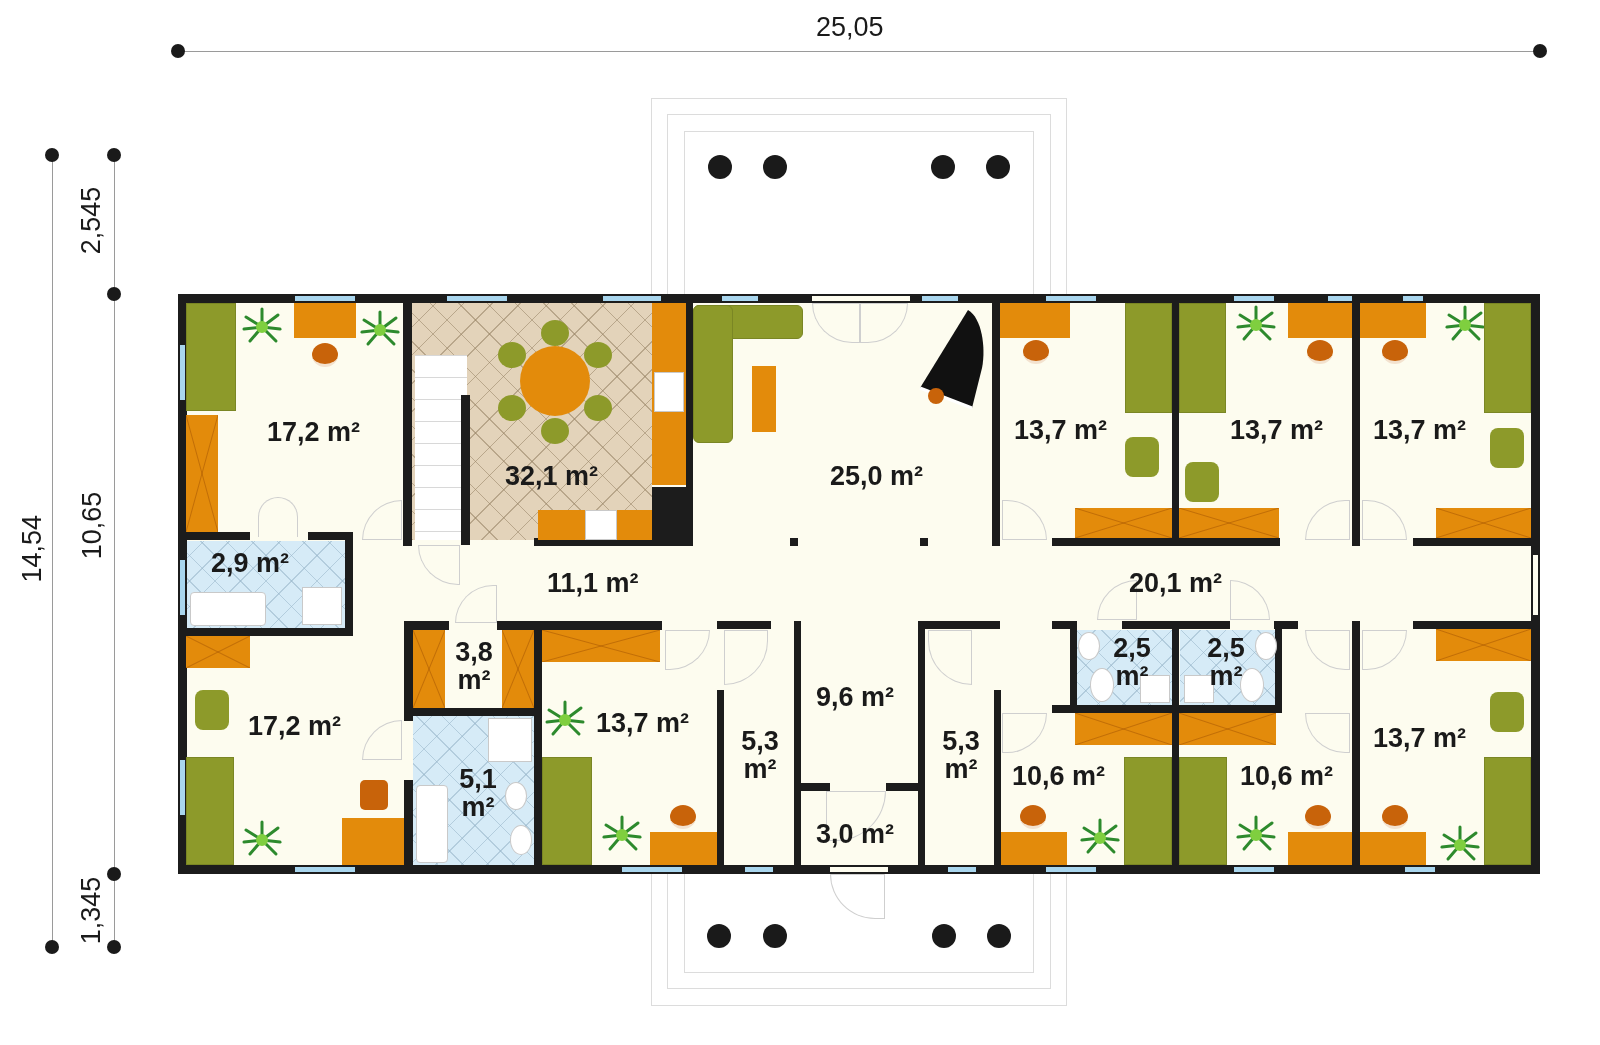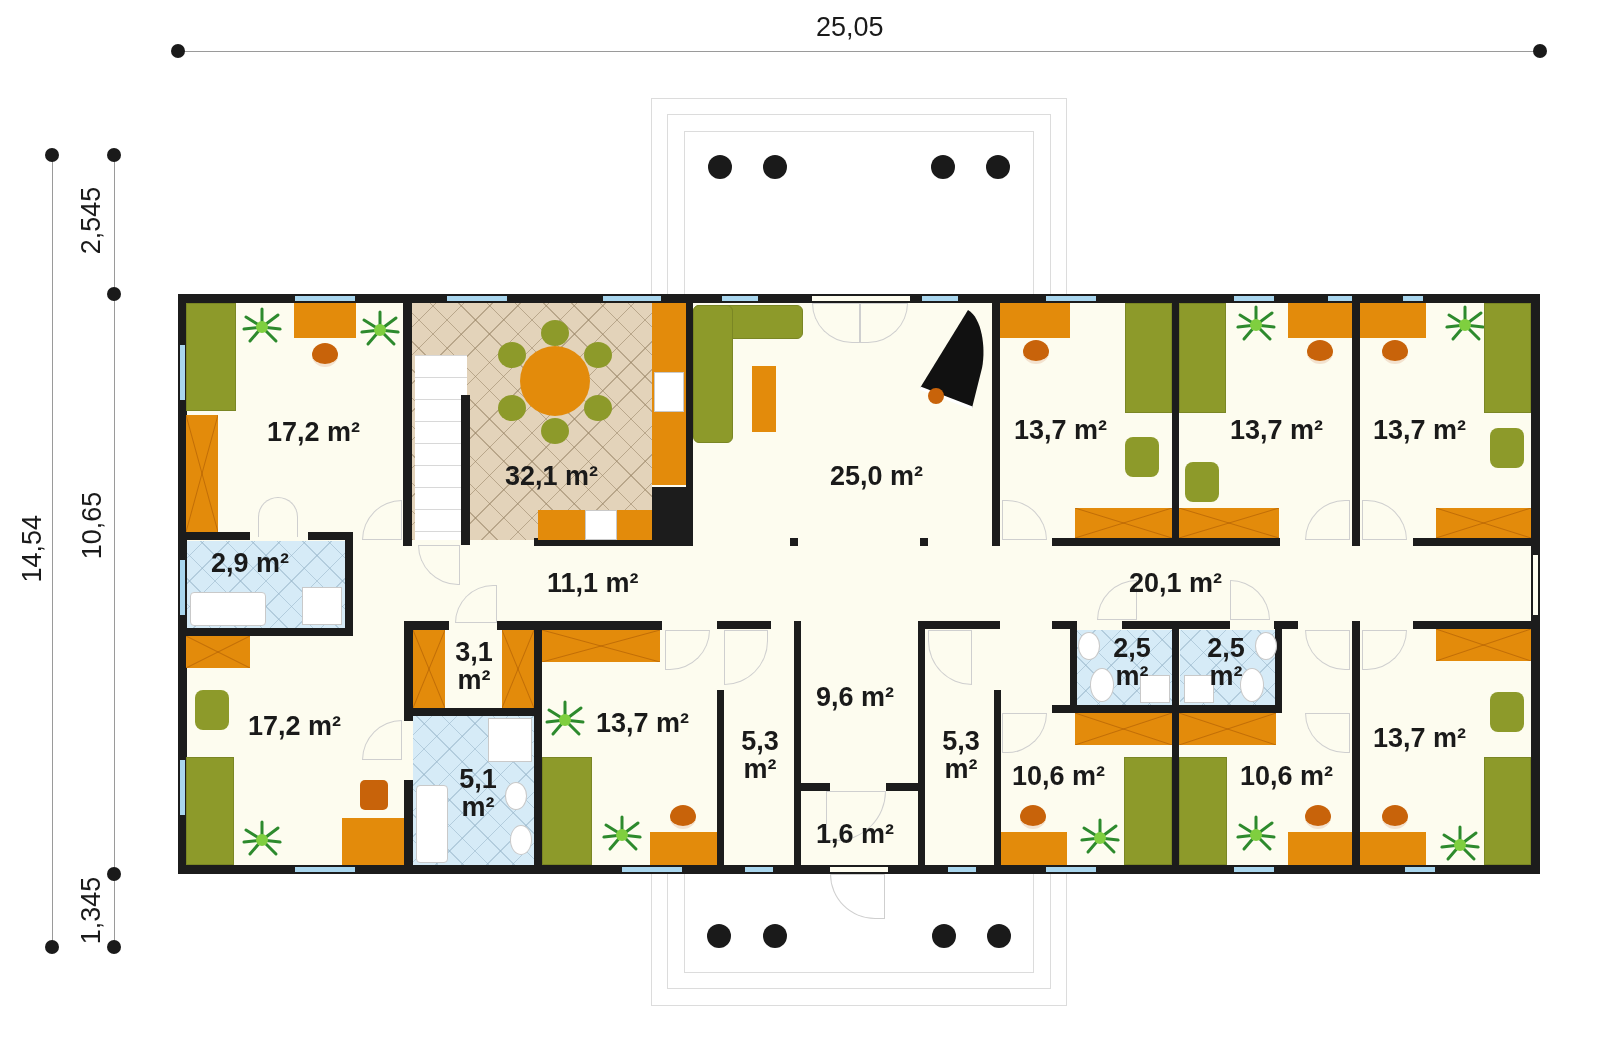--- a/index.html
+++ b/index.html
@@ -395,24 +395,24 @@
 <div class="label" style="left:267px; top:418px;"><span>17,2</span> <span>m²</span></div>
 <div class="label" style="left:505px; top:462px;"><span>32,1</span> <span>m²</span></div>
 <div class="label" style="left:802px; top:462px;margin-left:28px;"><span>25,0</span> <span>m²</span></div>
 <div class="label" style="left:1014px; top:416px;"><span>13,7</span> <span>m²</span></div>
 <div class="label" style="left:1230px; top:416px;"><span>13,7</span> <span>m²</span></div>
 <div class="label" style="left:1373px; top:416px;"><span>13,7</span> <span>m²</span></div>
 <div class="label" style="left:211px; top:549px;"><span>2,9</span> <span>m²</span></div>
 <div class="label" style="left:547px; top:569px;"><span>11,1</span> <span>m²</span></div>
 <div class="label" style="left:1129px; top:569px;"><span>20,1</span> <span>m²</span></div>
 <div class="label" style="left:248px; top:712px;"><span>17,2</span> <span>m²</span></div>
-<div class="label" style="left:453px; top:638px; width:42px;"><span>3,1</span><br><span>m²</span></div>
+<div class="label" style="left:453px; top:638px; width:42px;"><span>3,8</span><br><span>m²</span></div>
 <div class="label" style="left:455px; top:765px; width:46px;"><span>5,1</span><br><span>m²</span></div>
 <div class="label" style="left:596px; top:709px;"><span>13,7</span> <span>m²</span></div>
 <div class="label" style="left:736px; top:727px; width:48px;"><span>5,3</span><br><span>m²</span></div>
 <div class="label" style="left:816px; top:683px;"><span>9,6</span> <span>m²</span></div>
-<div class="label" style="left:816px; top:820px;"><span>1,6</span> <span>m²</span></div>
+<div class="label" style="left:816px; top:820px;"><span>3,0</span> <span>m²</span></div>
 <div class="label" style="left:937px; top:727px; width:48px;"><span>5,3</span><br><span>m²</span></div>
 <div class="label" style="left:1108px; top:634px; width:48px;"><span>2,5</span><br><span>m²</span></div>
 <div class="label" style="left:1202px; top:634px; width:48px;"><span>2,5</span><br><span>m²</span></div>
 <div class="label" style="left:1012px; top:762px;"><span>10,6</span> <span>m²</span></div>
 <div class="label" style="left:1240px; top:762px;"><span>10,6</span> <span>m²</span></div>
 <div class="label" style="left:1373px; top:724px;"><span>13,7</span> <span>m²</span></div>
 
 </body></html>

